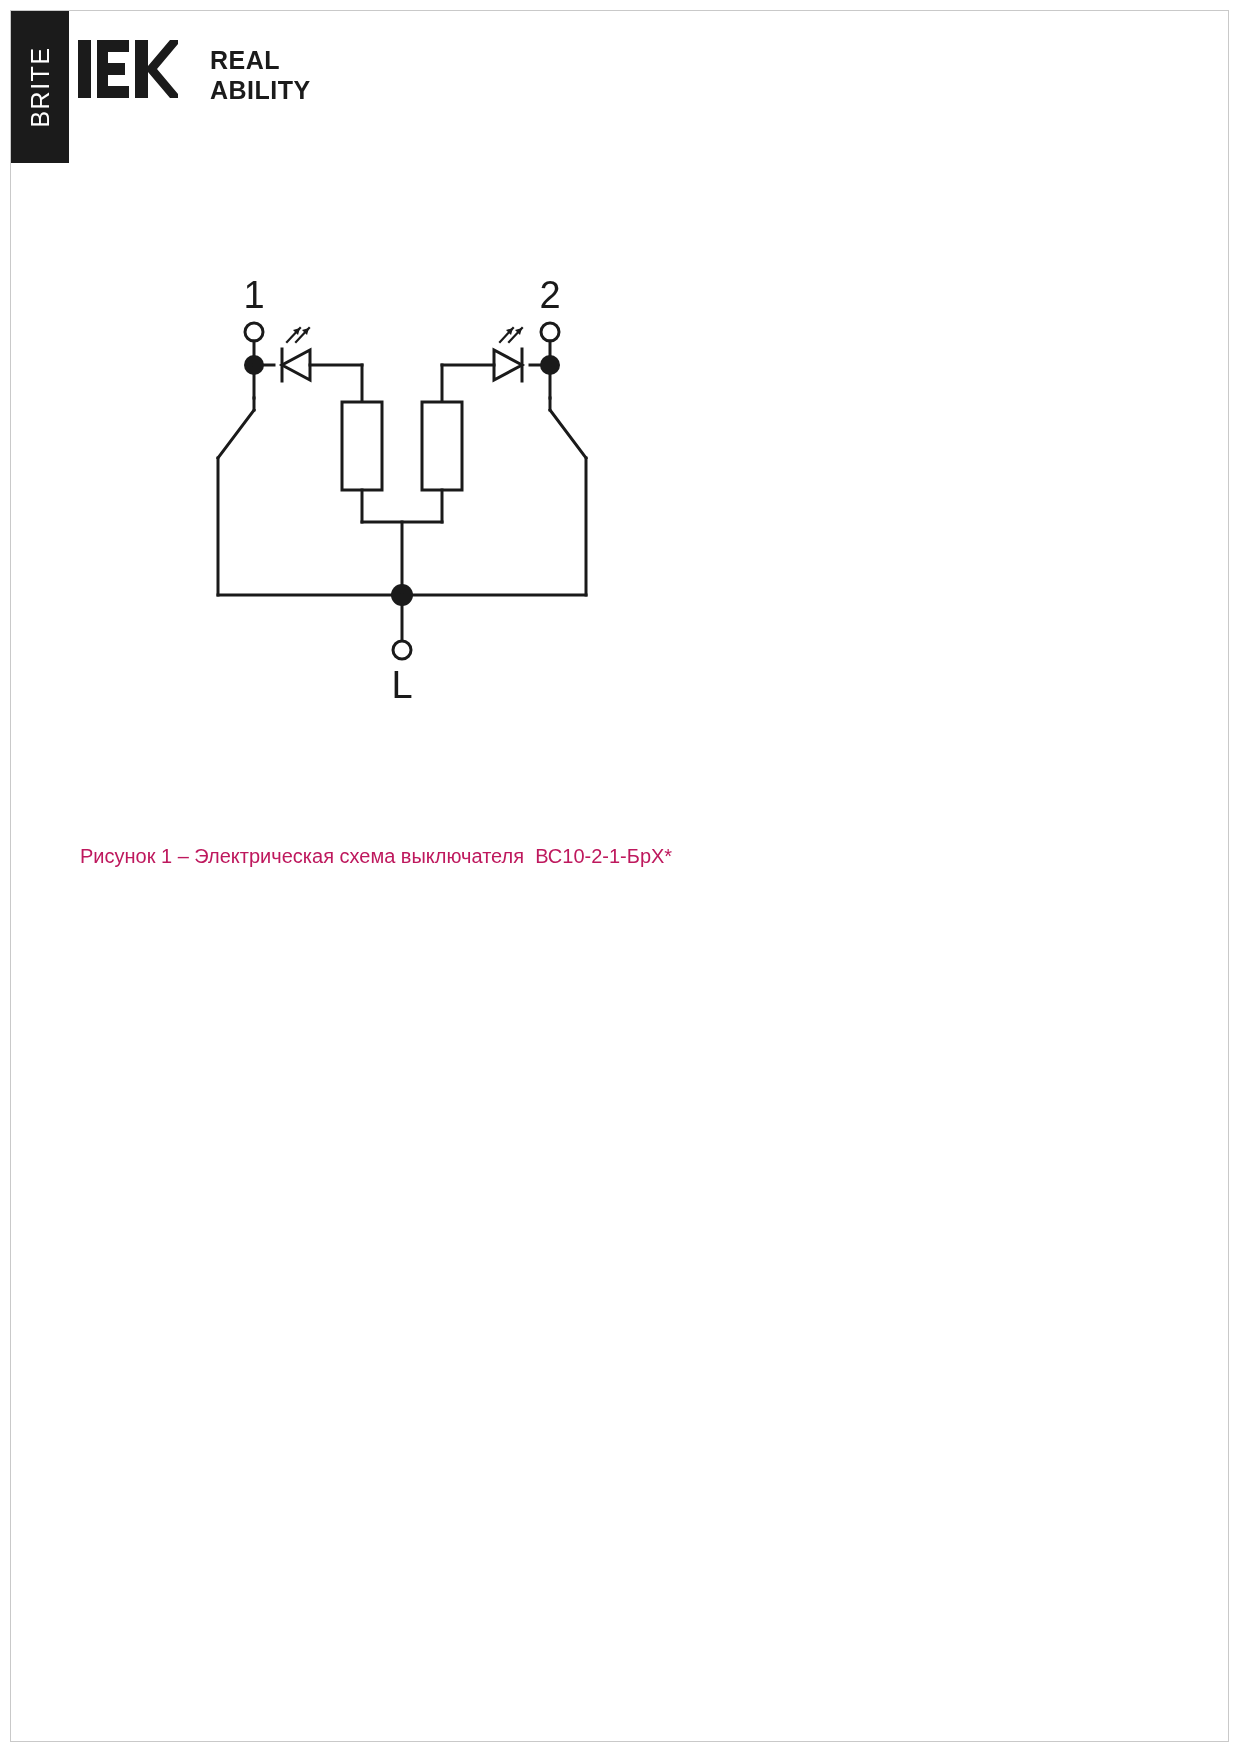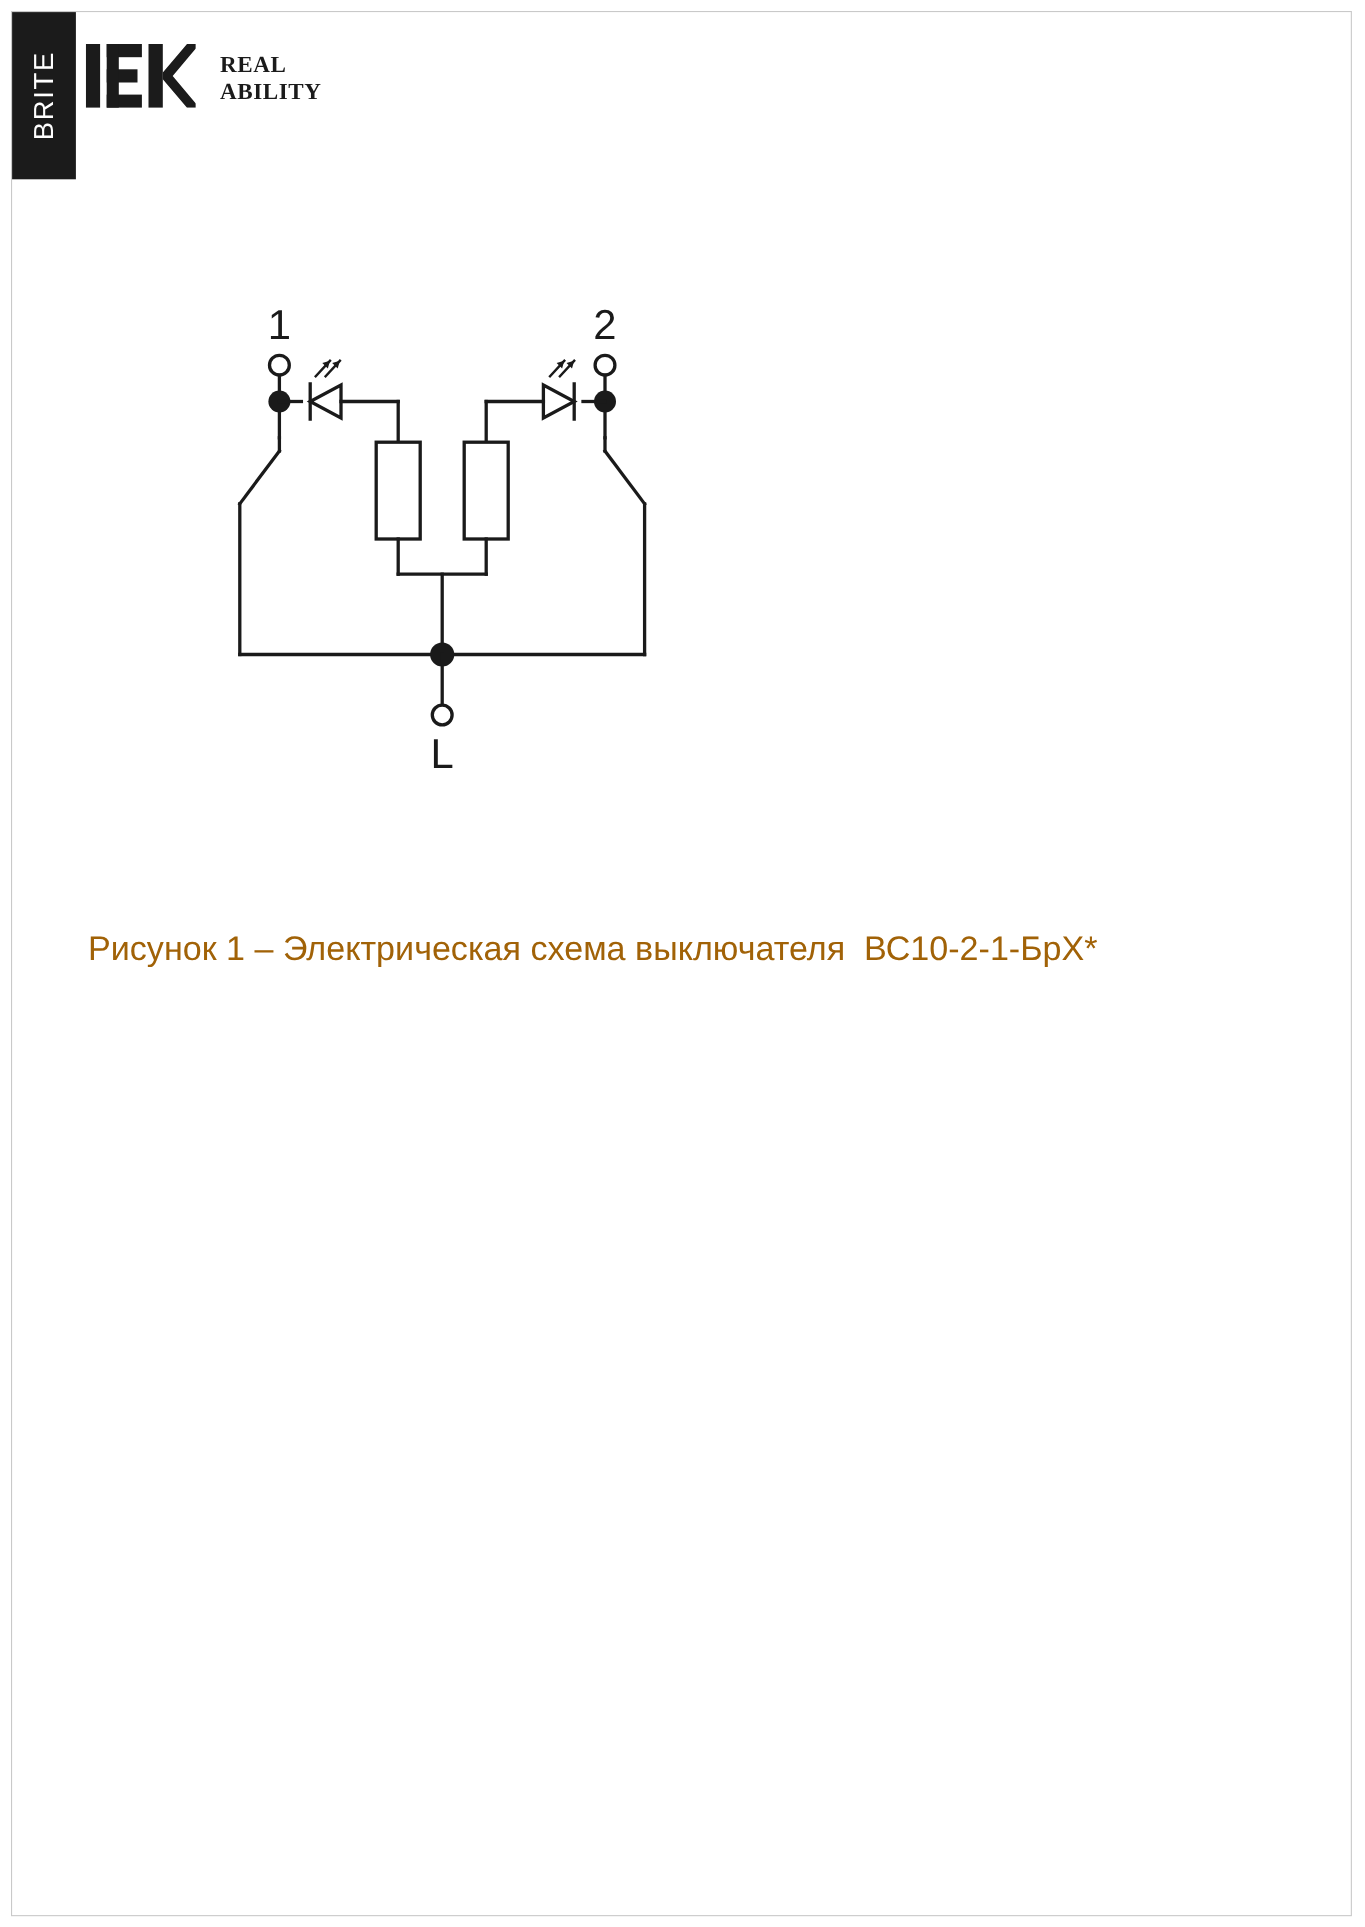--- a/index.html
+++ b/index.html
@@ -63,49 +63,48 @@
     top: 40px;
     display: flex;
     align-items: flex-start;
   }
   .logo-mark {
     width: 100px;
     height: 58px;
     display: block;
   }
   .logo-tagline {
-    margin-left: 22px;
+    margin-left: 32px;
     margin-top: 6px;
     line-height: 1.18;
     font-weight: bold;
-    font-size: 21px;
+    font-size: 25px;
     letter-spacing: 0.5px;
     color: #1b1b1b;
-    font-family: Liberation Serif, serif;
   }
 
   
   .schematic {
     position: absolute;
     left: 150px;
     top: 250px;
     width: 520px;
     height: 450px;
   }
   .schematic svg {
     display: block;
   }
 
   
   .caption {
     position: absolute;
     left: 80px;
     top: 845px;
-    font-size: 31px;
-    color: #a16207;
+    font-size: 20px;
+    color: #be185d;
     white-space: pre;
   }
 </style>
 </head>
 <body>
 
 <div class="page">
 
   <div class="page-border"></div>
 

